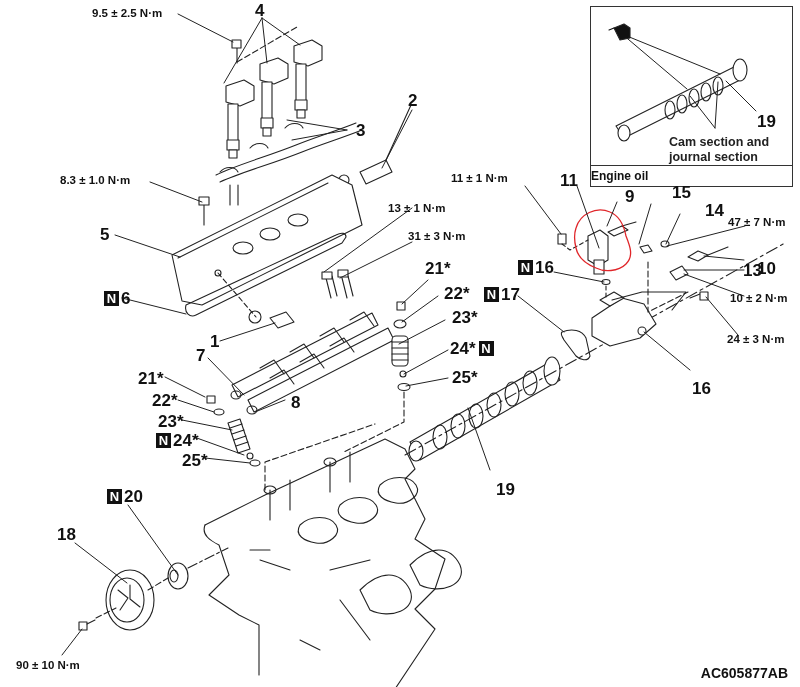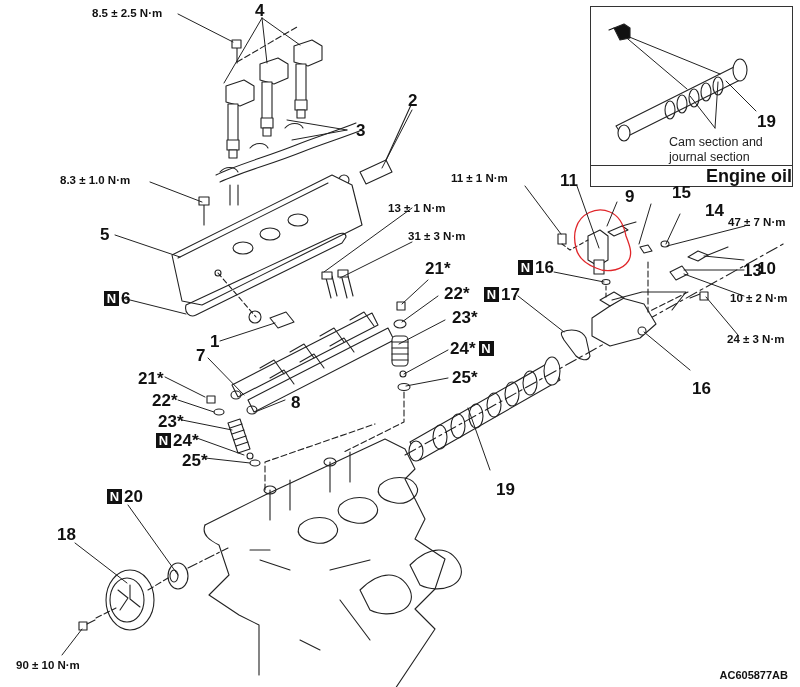--- a/index.html
+++ b/index.html
@@ -5,24 +5,24 @@
   html, body { margin:0; padding:0; background:#ffffff; }
   body { width:800px; height:687px; position:relative; overflow:hidden; font-family:"Liberation Sans", sans-serif; color:#111; }
   #stage { position:absolute; left:0; top:0; width:800px; height:687px; }
   svg#art { position:absolute; left:0; top:0; width:800px; height:687px; }
   .lbl { position:absolute; white-space:nowrap; font-weight:bold; color:#111; line-height:1; }
   .num { font-size:17px; }
   .torque { font-size:11.5px; font-weight:bold; }
   .nbox { display:inline-block; background:#111; color:#fff; font-size:13px; font-weight:bold; width:15px; height:15px; line-height:15px; text-align:center; vertical-align:1px; margin-right:2px; }
   .nbox.after { margin-left:3px; margin-right:0; }
   #inset { position:absolute; left:590px; top:6px; width:203px; height:181px; border:1.5px solid #333; box-sizing:border-box; }
-  #inset .caption { position:absolute; left:0; right:0; bottom:0; height:20px; border-top:1.5px solid #333; text-align:right; font-size:18px; font-weight:bold; line-height:20px; }
-  #inset .note { position:absolute; left:78px; top:128px; font-size:12.5px; line-height:15px; font-weight:normal; color:#222; }
+  #inset .caption { position:absolute; left:0; right:0; bottom:0; height:20px; border-top:1.5px solid #333; text-align:left; font-size:12px; font-weight:bold; line-height:20px; }
+  #inset .note { position:absolute; left:78px; top:128px; font-size:12.5px; line-height:15px; font-weight:bold; color:#222; }
   #inset .n19 { position:absolute; left:166px; top:105px; font-size:17px; font-weight:bold; }
-  .code { position:absolute; right:12px; bottom:6px; font-size:11px; font-weight:bold; }
+  .code { position:absolute; right:12px; bottom:6px; font-size:14px; font-weight:bold; }
 </style>
 </head>
 <body>
 
 <div id="stage">
 
 <svg id="art" viewBox="0 0 800 687" fill="none" stroke="#222" stroke-width="1.1" stroke-linecap="round" stroke-linejoin="round">
 
   <g>
     <g transform="translate(218,80)">
@@ -258,21 +258,21 @@
 
 <div id="inset">
   <span class="n19">19</span>
   <div class="note">
     <div>Cam section and</div>
     <div>journal section</div>
   </div>
   <div class="caption">Engine oil</div>
 </div>
 
-<span class="lbl torque" style="left:92px;top:8px">8.5 ± 2.5 N·m</span>
+<span class="lbl torque" style="left:92px;top:8px">9.5 ± 2.5 N·m</span>
 <span class="lbl torque" style="left:60px;top:175px">8.3 ± 1.0 N·m</span>
 <span class="lbl torque" style="left:388px;top:203px">13 ± 1 N·m</span>
 <span class="lbl torque" style="left:408px;top:231px">31 ± 3 N·m</span>
 <span class="lbl torque" style="left:451px;top:173px">11 ± 1 N·m</span>
 <span class="lbl torque" style="left:728px;top:217px">47 ± 7 N·m</span>
 <span class="lbl torque" style="left:730px;top:293px">10 ± 2 N·m</span>
 <span class="lbl torque" style="left:727px;top:334px">24 ± 3 N·m</span>
 <span class="lbl torque" style="left:16px;top:660px">90 ± 10 N·m</span>
 
 <span class="lbl num" style="left:255px;top:2px">4</span>

